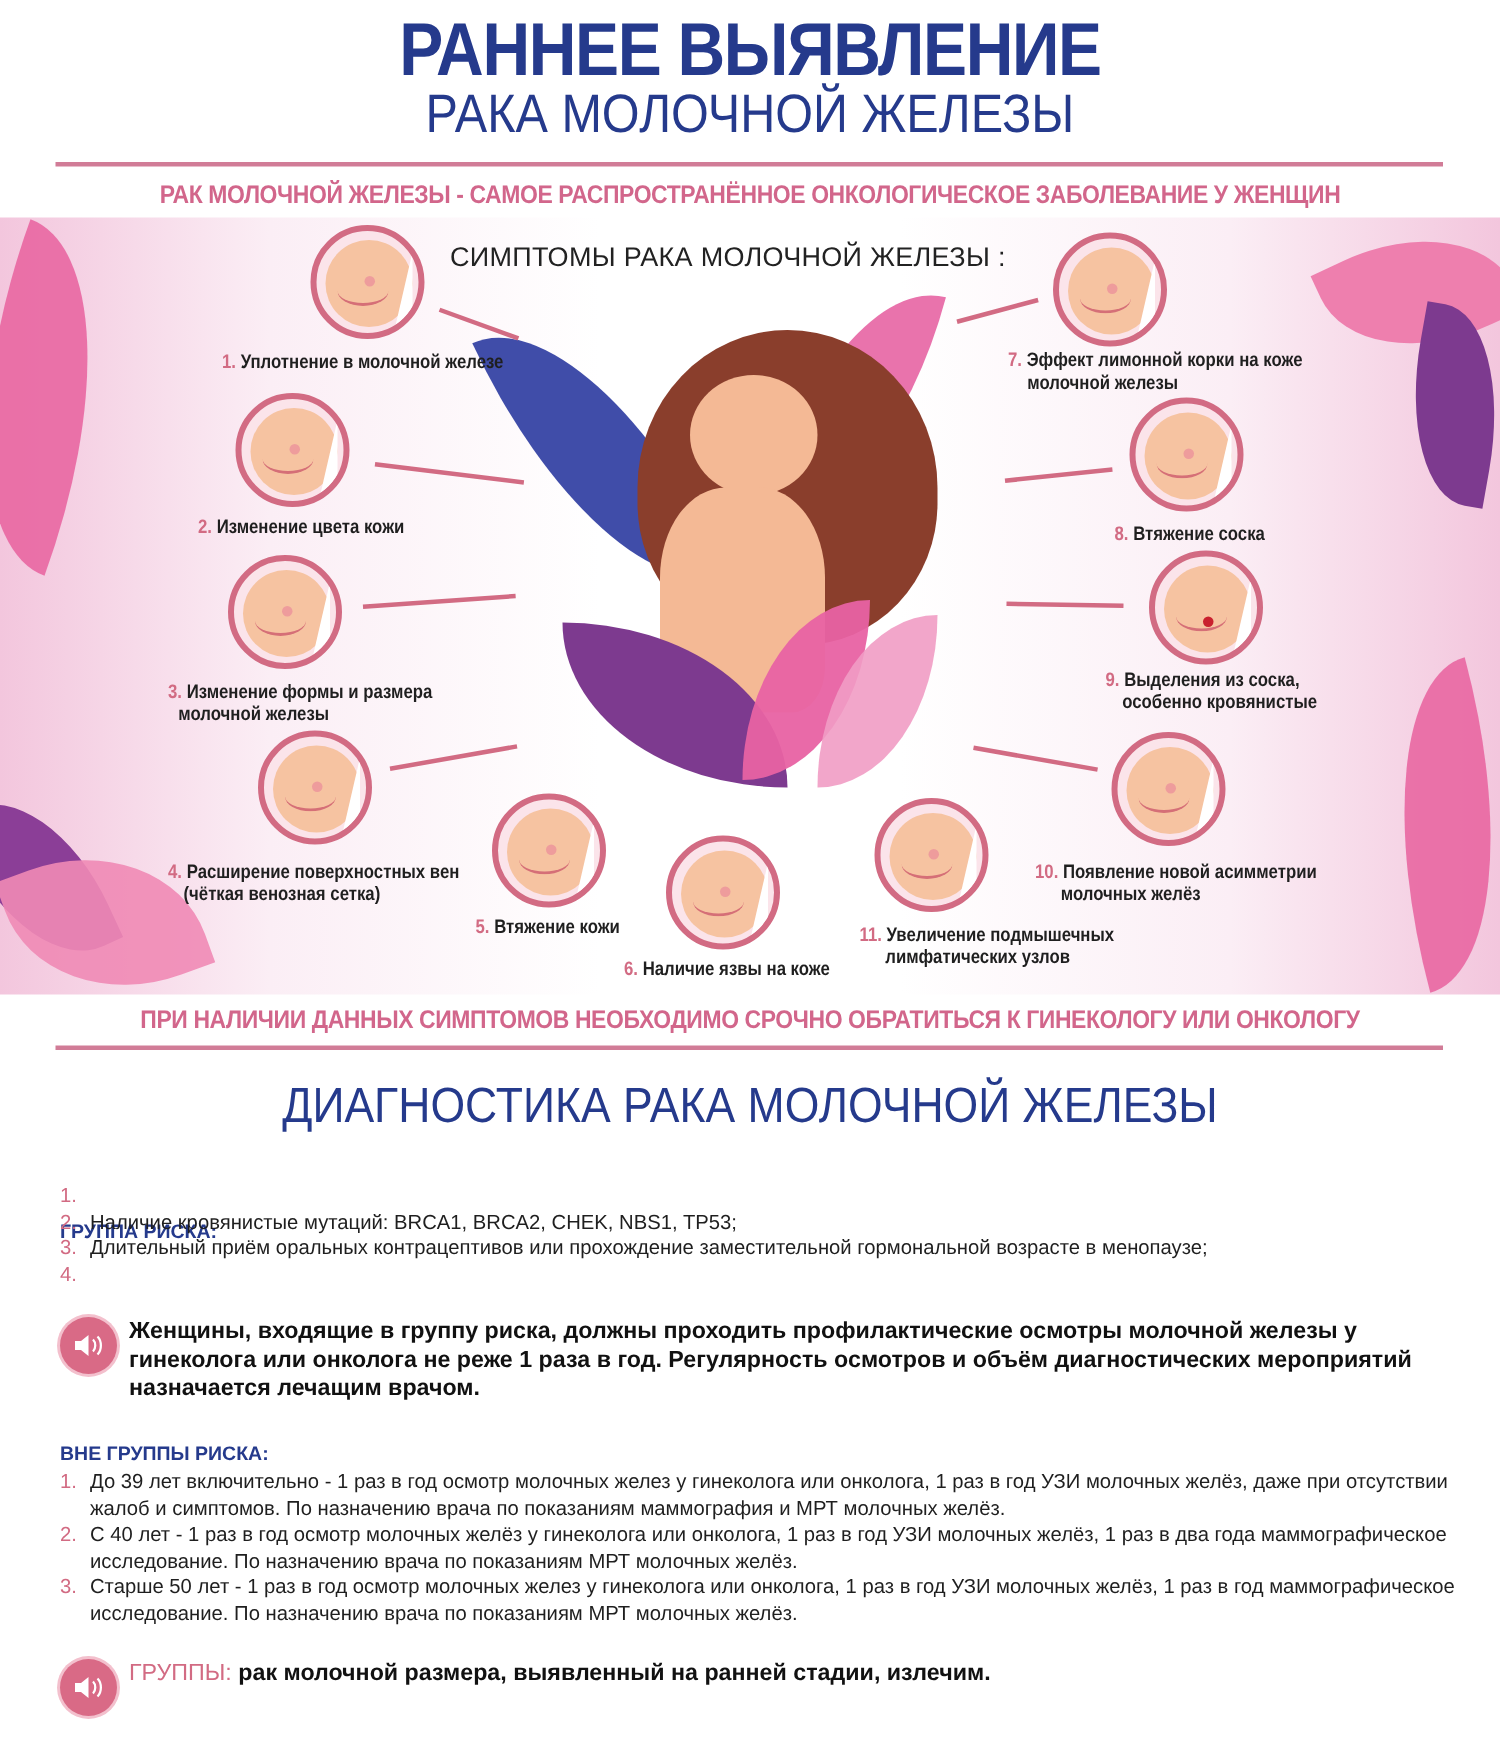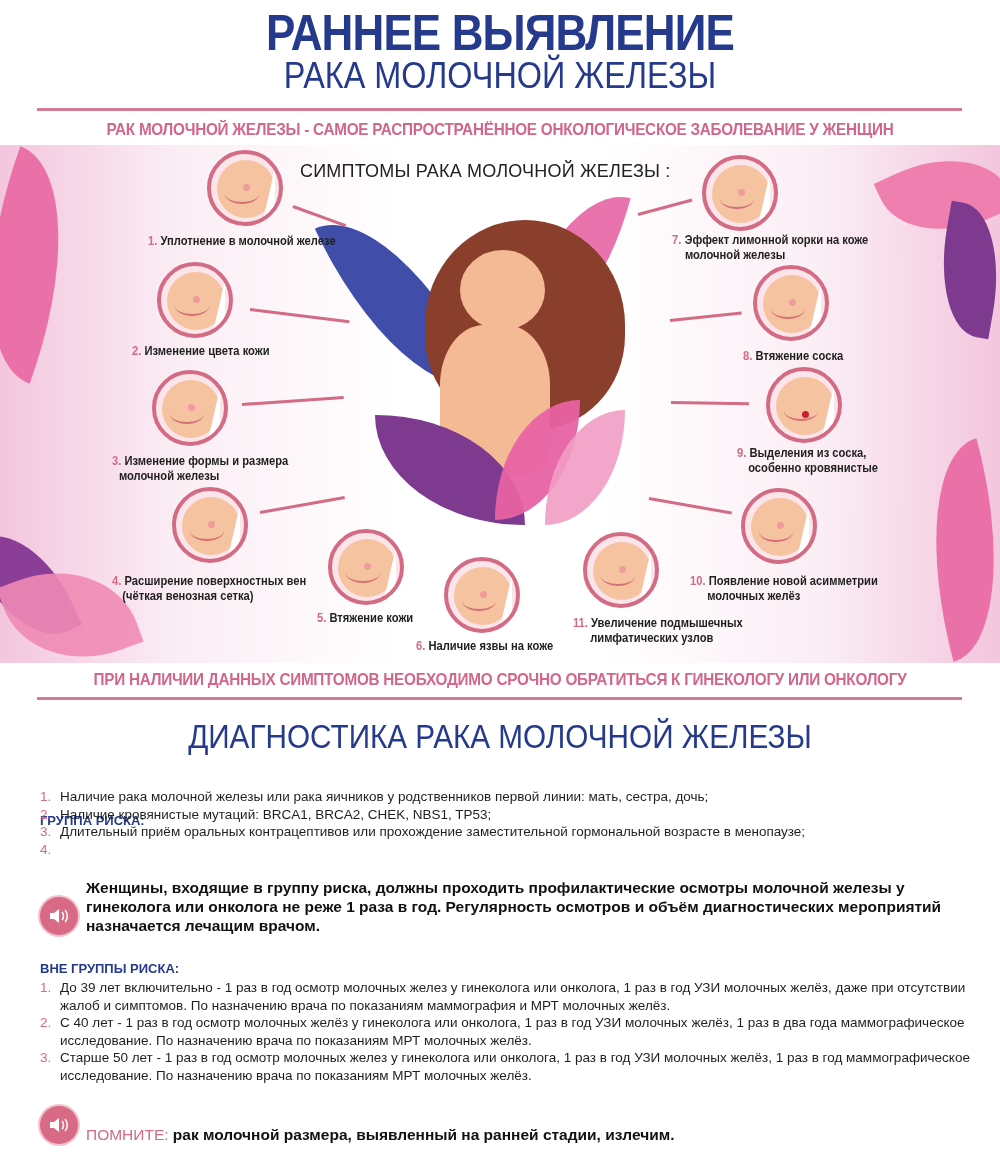--- a/index.html
+++ b/index.html
@@ -42,21 +42,21 @@
 
   .diag-title { position: absolute; top: 718px; left: 0; width: 1000px; text-align: center;
     font-size: 33px; color: #253a8c; transform: scaleX(0.9); transform-origin: center; }
 
   .group-head { position: absolute; left: 40px; font-weight: 700; font-size: 13px; color: #253a8c; }
 
   .list { position: absolute; left: 40px; width: 940px; list-style: none; font-size: 13.5px; line-height: 17.5px; color: #1f1f1f; }
   .list li { display: flex; }
   .list .n { color: #d26b83; width: 20px; flex: 0 0 20px; }
 
-  .note { position: absolute; left: 40px; width: 940px; display: flex; align-items: flex-end; }
+  .note { position: absolute; left: 40px; width: 940px; display: flex; align-items: flex-start; }
   .speaker { width: 38px; height: 38px; border-radius: 50%; background: #d96a86; flex: 0 0 38px;
     display: flex; align-items: center; justify-content: center; margin-right: 8px; box-shadow: 0 0 0 2px #f3c0cd; }
   .note-text { font-weight: 700; font-size: 15.5px; line-height: 19px; color: #111; }
   .pink { color: #d26b83; font-weight: 400; }
 </style>
 </head>
 <body>
 
 <div class="title1">РАННЕЕ ВЫЯВЛЕНИЕ</div>
 <div class="title2">РАКА МОЛОЧНОЙ ЖЕЛЕЗЫ</div>
@@ -184,21 +184,20 @@
 
 <div class="banner" style="top:670px;">ПРИ НАЛИЧИИ ДАННЫХ СИМПТОМОВ НЕОБХОДИМО СРОЧНО ОБРАТИТЬСЯ К  ГИНЕКОЛОГУ ИЛИ ОНКОЛОГУ</div>
 <div class="rule" style="top:697px;"></div>
 
 <div class="diag-title">ДИАГНОСТИКА РАКА МОЛОЧНОЙ ЖЕЛЕЗЫ</div>
 
 <div class="group-head" style="top:769px;margin-top:44px;">ГРУППА РИСКА:</div>
 <ul class="list" style="top:788px;">
   <li>
       <span class="n">1.</span>
-      <span>Наличие рака молочной железы или рака яичников у родственников первой линии: мать, сестра, дочь;</span>
     </li>
   <li>
       <span class="n">2.</span>
       <span>Наличие кровянистые мутаций: BRCA1, BRCA2, CHEK, NBS1, TP53;</span>
     </li>
   <li>
       <span class="n">3.</span>
       <span>Длительный приём оральных контрацептивов или прохождение заместительной гормональной возрасте в менопаузе;</span>
     </li>
   <li>
@@ -233,15 +232,15 @@
 </ul>
 
 <div class="note" style="top:1106px;">
   <div class="speaker">
     <svg width="22" height="18" viewBox="0 0 22 18">
         <path d="M2 6h4l5-4v14l-5-4H2z" fill="#fff"></path>
         <path d="M14 5c2 2 2 6 0 8M17 3c3 3 3 9 0 12" stroke="#fff" stroke-width="1.5" fill="none"></path>
       </svg>
   </div>
   <div class="note-text" style="width:900px;">
-    <div><span class="pink">ПОМНИТЕ:</span><span> рак молочной размера, выявленный на ранней стадии, излечим.</span></div>
+    <div><span class="pink">ГРУППЫ:</span><span> рак молочной размера, выявленный на ранней стадии, излечим.</span></div>
   </div>
 </div>
 
 </body></html>

